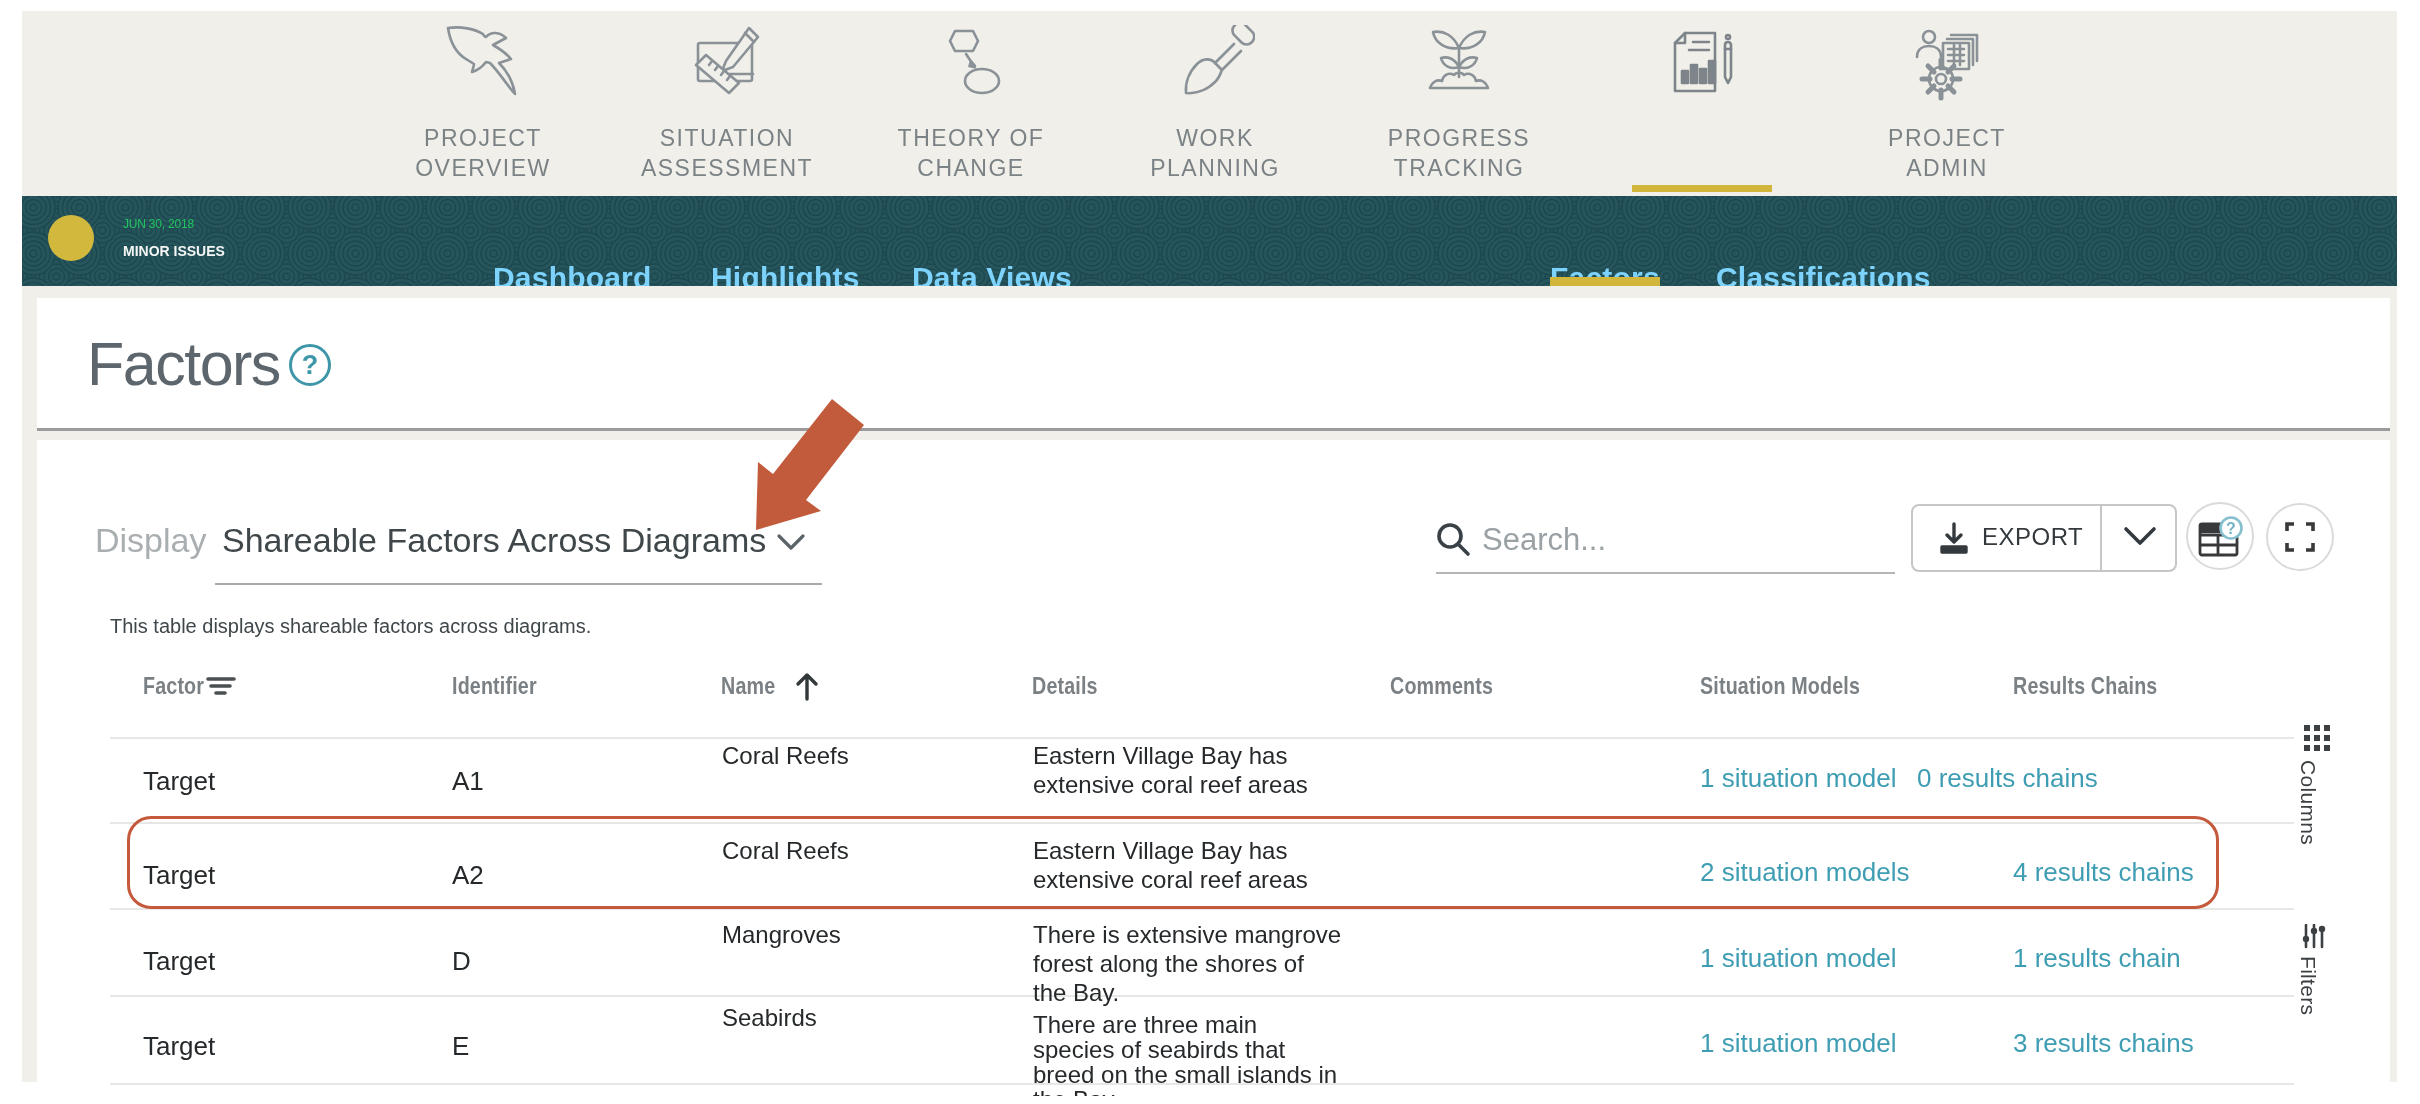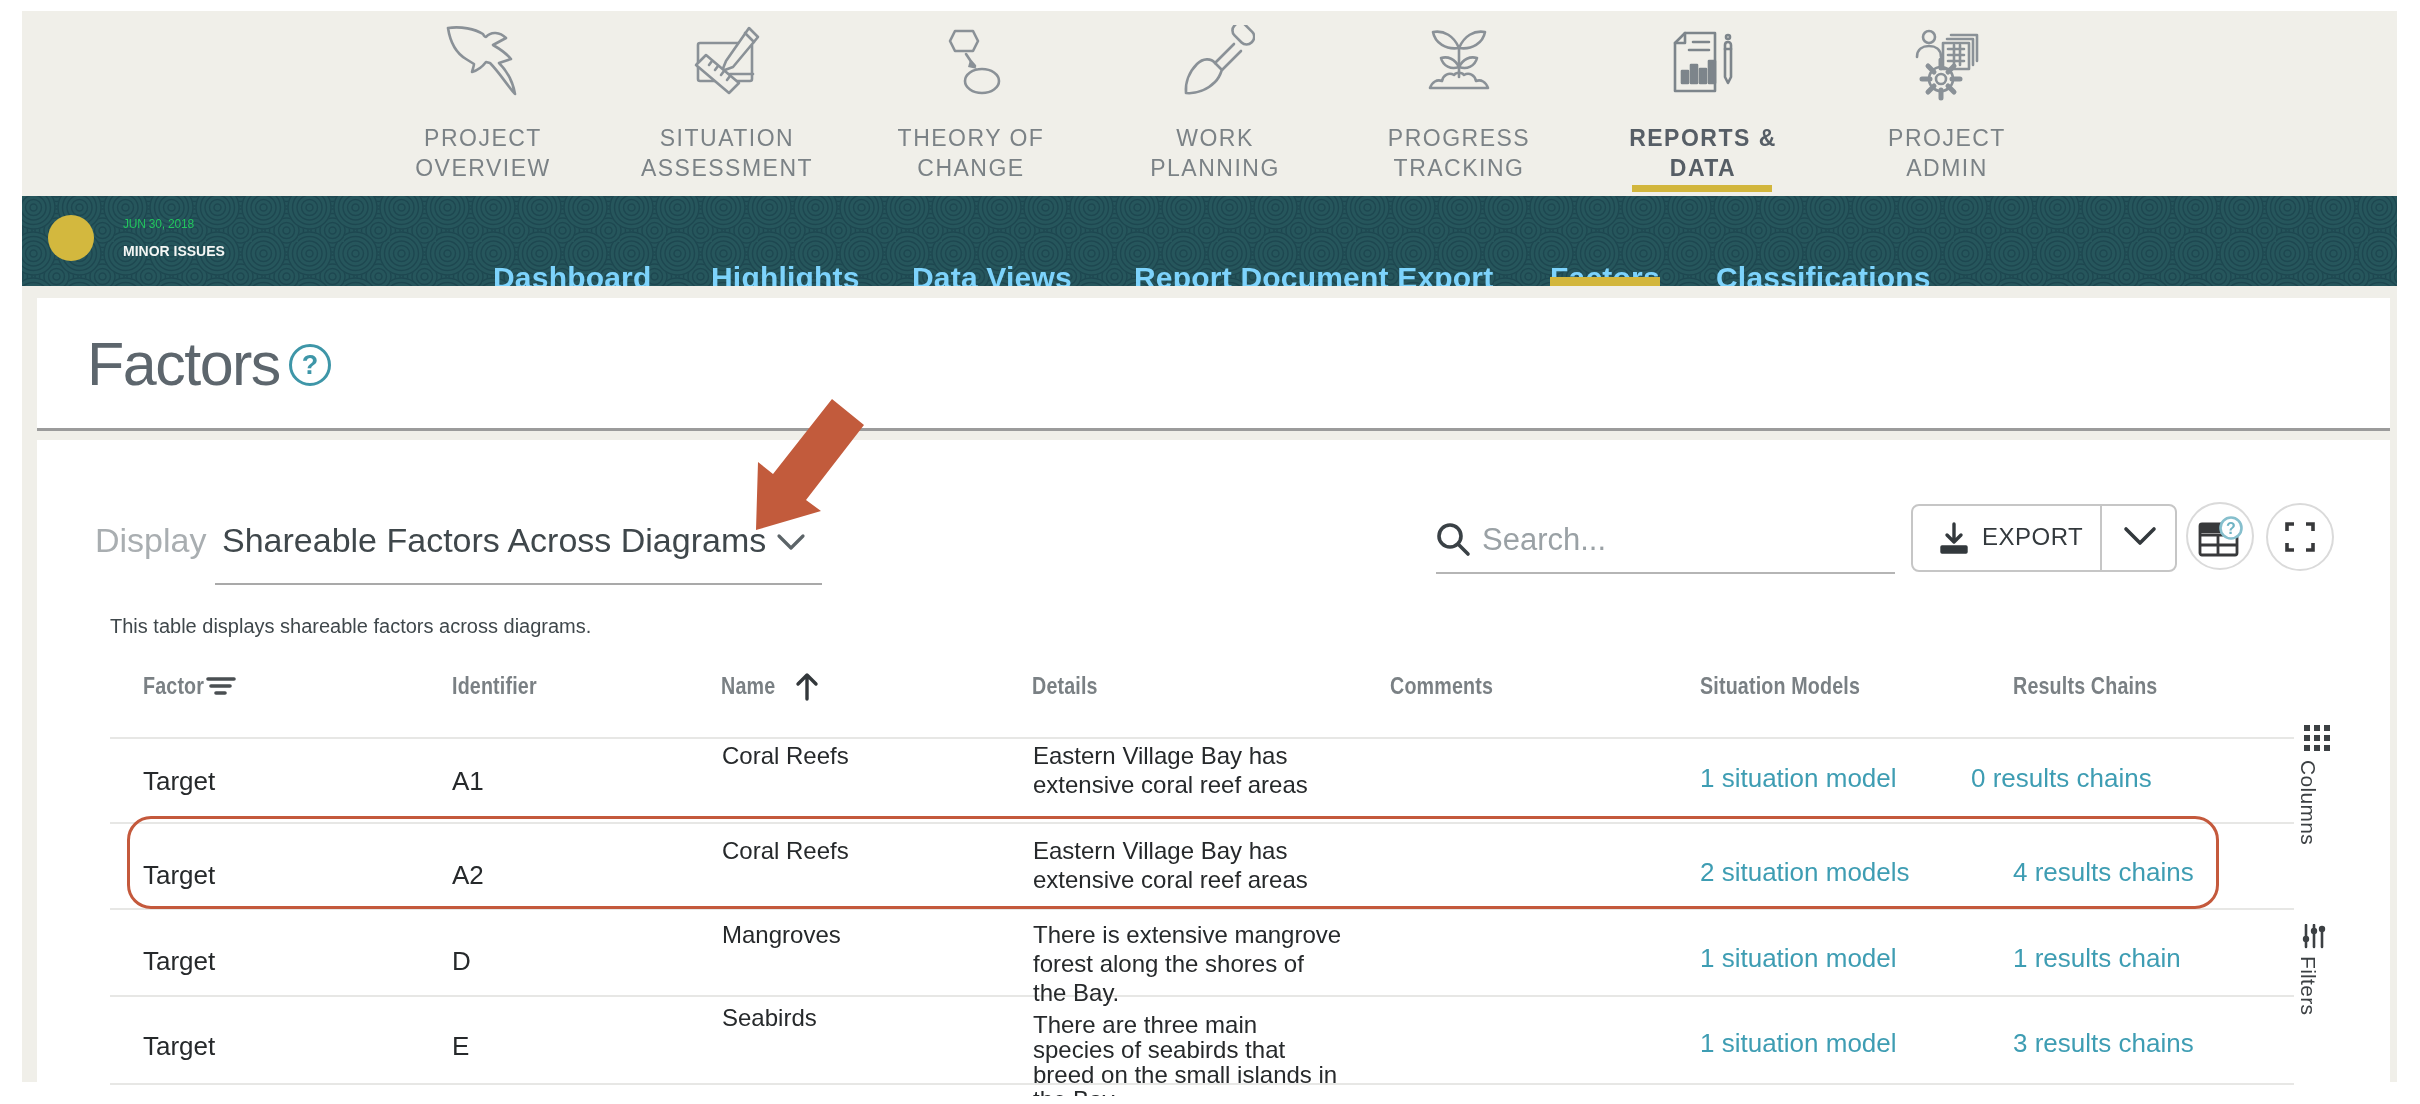--- a/index.html
+++ b/index.html
@@ -82,21 +82,20 @@
 <path d="M22,8 L22,18 L12,18"></path>
 <path d="M30,17 L46,17 M26,25 L46,25"></path>
 <rect x="19" y="46" width="6" height="12" fill="#7d858b"></rect>
 <rect x="28" y="40" width="6" height="18" fill="#7d858b"></rect>
 <rect x="37" y="44" width="6" height="14" fill="#7d858b"></rect>
 <rect x="46" y="36" width="6" height="22" fill="#7d858b"></rect>
 <path d="M62,20 L62,52 L65,58 L68,52 L68,20 C68,16 62,16 62,20 Z"></path>
 <path d="M62,24 L68,24"></path>
 <circle cx="65" cy="12" r="2"></circle>
 </svg>
-<div class="lbl">REPORTS &amp;<br>DATA</div>
 <div class="abs" style="left:51px; top:160px; width:140px; height:7px; background:#d2b63c;"></div>
 </div>
 <div class="navitem" style="left:1825px">
 <svg width="80" height="80" viewBox="0 0 80 80" fill="none" stroke="#8a9197" stroke-width="2.6" stroke-linejoin="round" stroke-linecap="round">
 <circle cx="22" cy="12" r="6"></circle>
 <path d="M10,32 C10,24 16,21 22,21 C28,21 34,24 34,32"></path>
 <path d="M44,10 L70,10 L70,36 M40,14 L66,14 L66,40"></path>
 <rect x="36" y="18" width="26" height="26"></rect>
 <path d="M41,24 L57,24 M41,30 L57,30 M41,36 L57,36 M47,20 L47,40 M53,20 L53,40"></path>
 <circle cx="34" cy="54" r="12"></circle>
@@ -155,21 +154,20 @@
 </pattern>
 </defs>
 <rect width="2375" height="90" fill="url(#scales)"></rect>
 </svg>
 <div class="abs" style="left:26px; top:19px; width:46px; height:46px; border-radius:50%; background:#d3b83e;"></div>
 <div class="abs" style="left:101px; top:21px; color:#22c55e; font-size:12px; letter-spacing:-0.2px;">JUN 30, 2018</div>
 <div class="abs" style="left:101px; top:47px; color:#f4f6f4; font-size:14px; font-weight:bold; letter-spacing:0px;">MINOR ISSUES</div>
 <div class="tab" style="left:471px">Dashboard</div>
 <div class="tab" style="left:689px">Highlights</div>
 <div class="tab" style="left:890px">Data Views</div>
-<div class="tab" style="left:1112px">Report Document Export</div>
 <div class="tab" style="left:1528px; font-weight:700">Factors</div>
 <div class="tab" style="left:1694px">Classifications</div>
 <div class="abs" style="left:1528px; top:81px; width:110px; height:9px; background:#d2b63c;"></div>
 </div>
 <div class="panel" id="panel1"></div>
 <div class="panel" id="panel2"></div>
 <h1>Factors</h1>
 <svg class="abs" width="46" height="46" viewBox="0 0 46 46" style="left:288px; top:343px;">
 <circle cx="22" cy="22" r="19.5" fill="none" stroke="#3e96a8" stroke-width="3"></circle>
 <text x="22" y="31" text-anchor="middle" font-family="Liberation Sans" font-size="27" font-weight="bold" fill="#3e96a8">?</text>
@@ -234,21 +232,21 @@
 <div class="rowdiv" style="top:822px;"></div>
 <div class="rowdiv" style="top:908px;"></div>
 <div class="rowdiv" style="top:995px;"></div>
 <div class="rowdiv" style="top:1083px;"></div>
 
 <div class="t td" style="left:143px; top:767px;">Target</div>
 <div class="t td" style="left:452px; top:767px;">A1</div>
 <div class="t dt" style="left:722px; top:741px;">Coral Reefs</div>
 <div class="t dt" style="left:1033px; top:741px;">Eastern Village Bay has<br>extensive coral reef areas</div>
 <div class="t td link" style="left:1700px; top:764px;">1 situation model</div>
-<div class="t td link" style="left:1971px; top:764px;text-align:center;">0 results chains</div>
+<div class="t td link" style="left:1917px; top:764px;text-align:center;">0 results chains</div>
 <div class="t td" style="left:143px; top:861px;">Target</div>
 <div class="t td" style="left:452px; top:861px;">A2</div>
 <div class="t dt" style="left:722px; top:836px;">Coral Reefs</div>
 <div class="t dt" style="left:1033px; top:836px;">Eastern Village Bay has<br>extensive coral reef areas</div>
 <div class="t td link" style="left:1700px; top:858px;">2 situation models</div>
 <div class="t td link" style="left:2013px; top:858px;">4 results chains</div>
 <div class="t td" style="left:143px; top:947px;">Target</div>
 <div class="t td" style="left:452px; top:947px;">D</div>
 <div class="t dt" style="left:722px; top:920px;">Mangroves</div>
 <div class="t dt" style="left:1033px; top:920px;">There is extensive mangrove<br>forest along the shores of<br>the Bay.</div>

